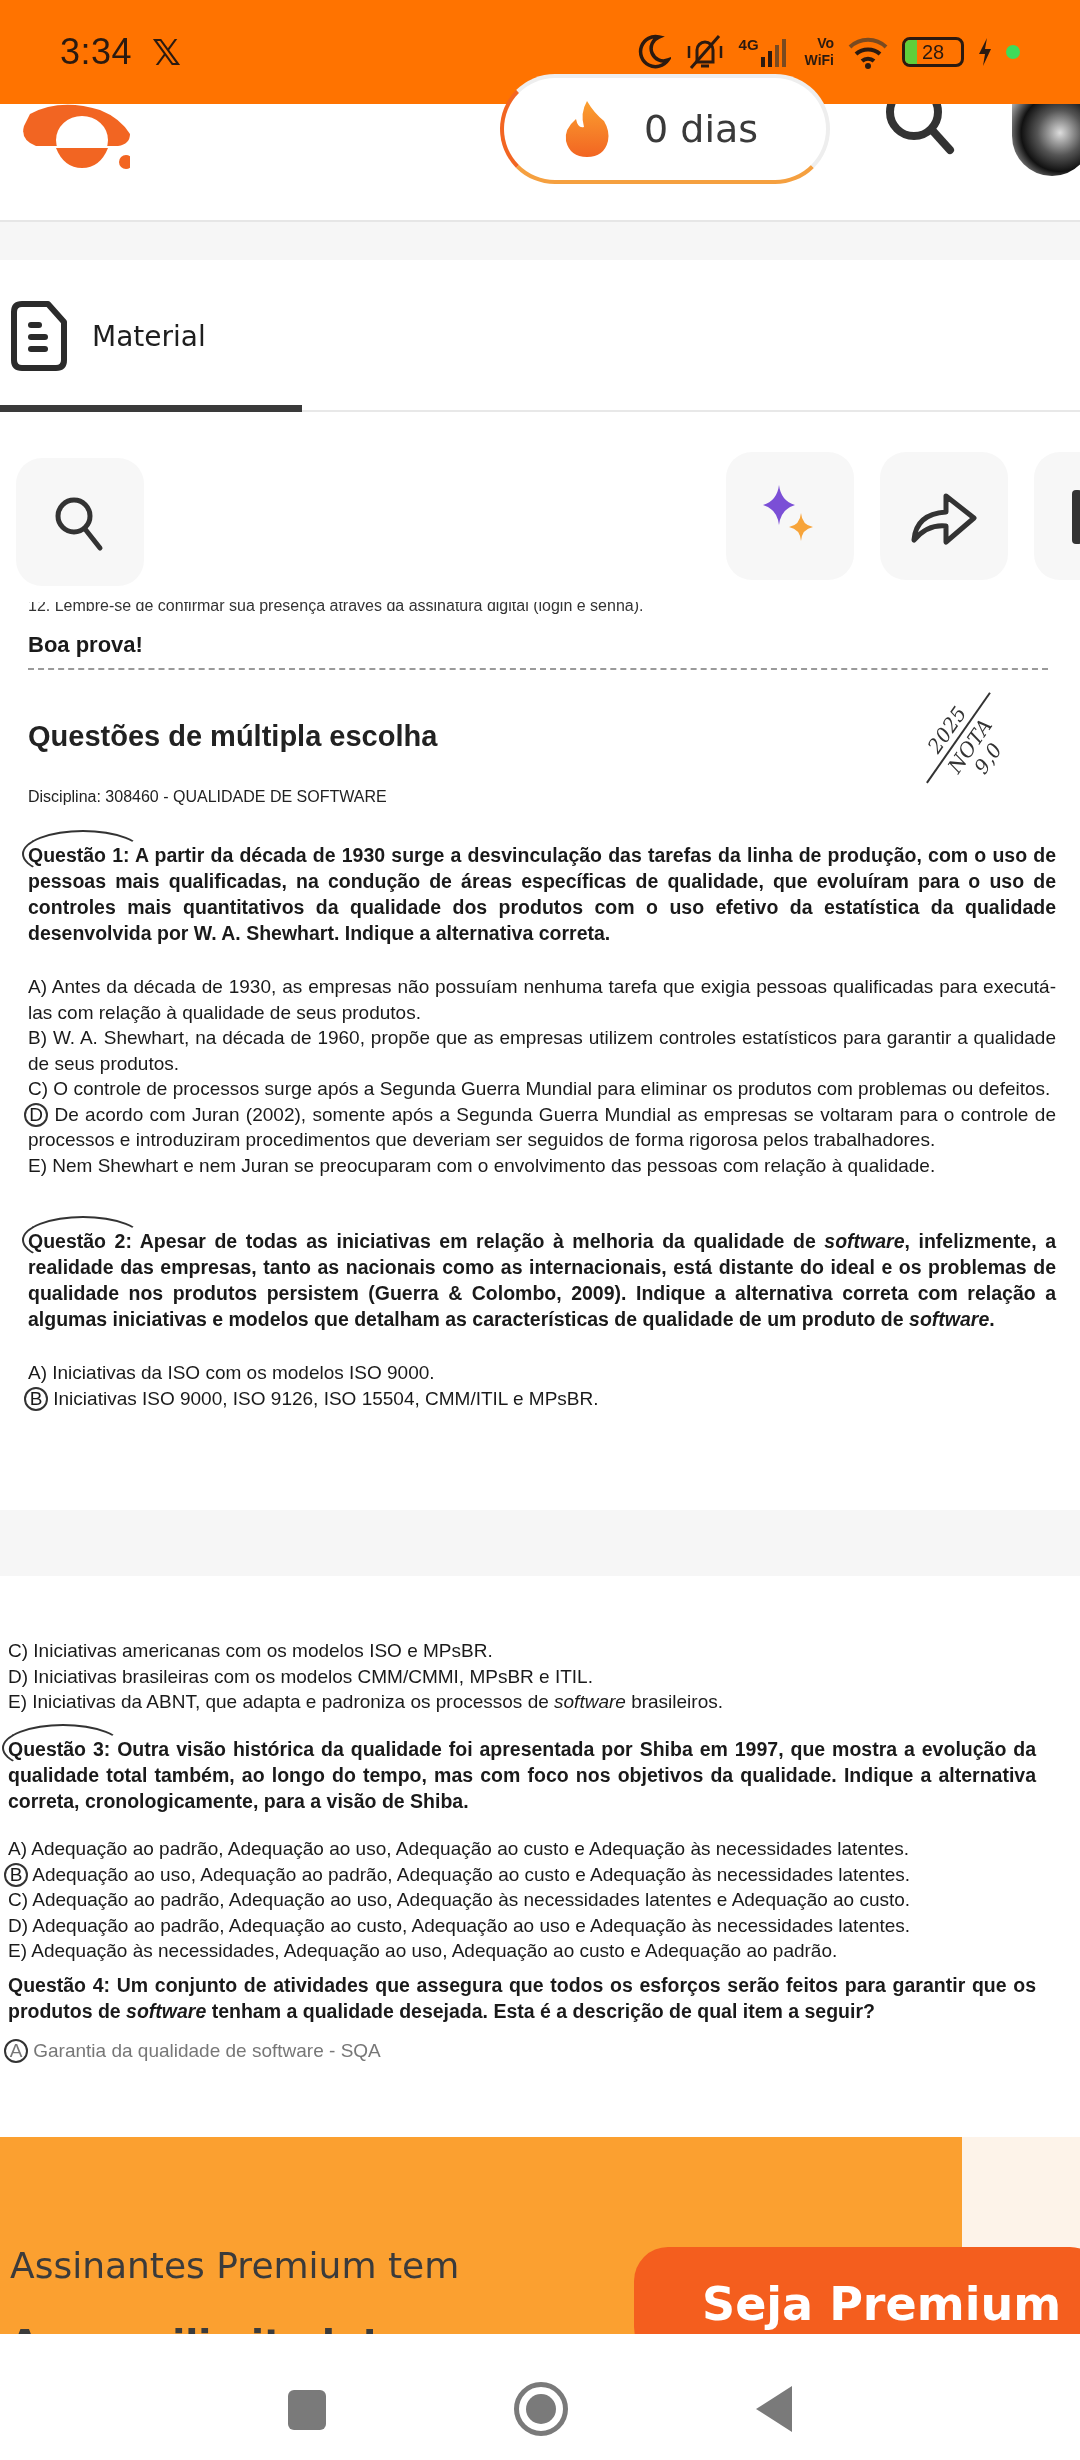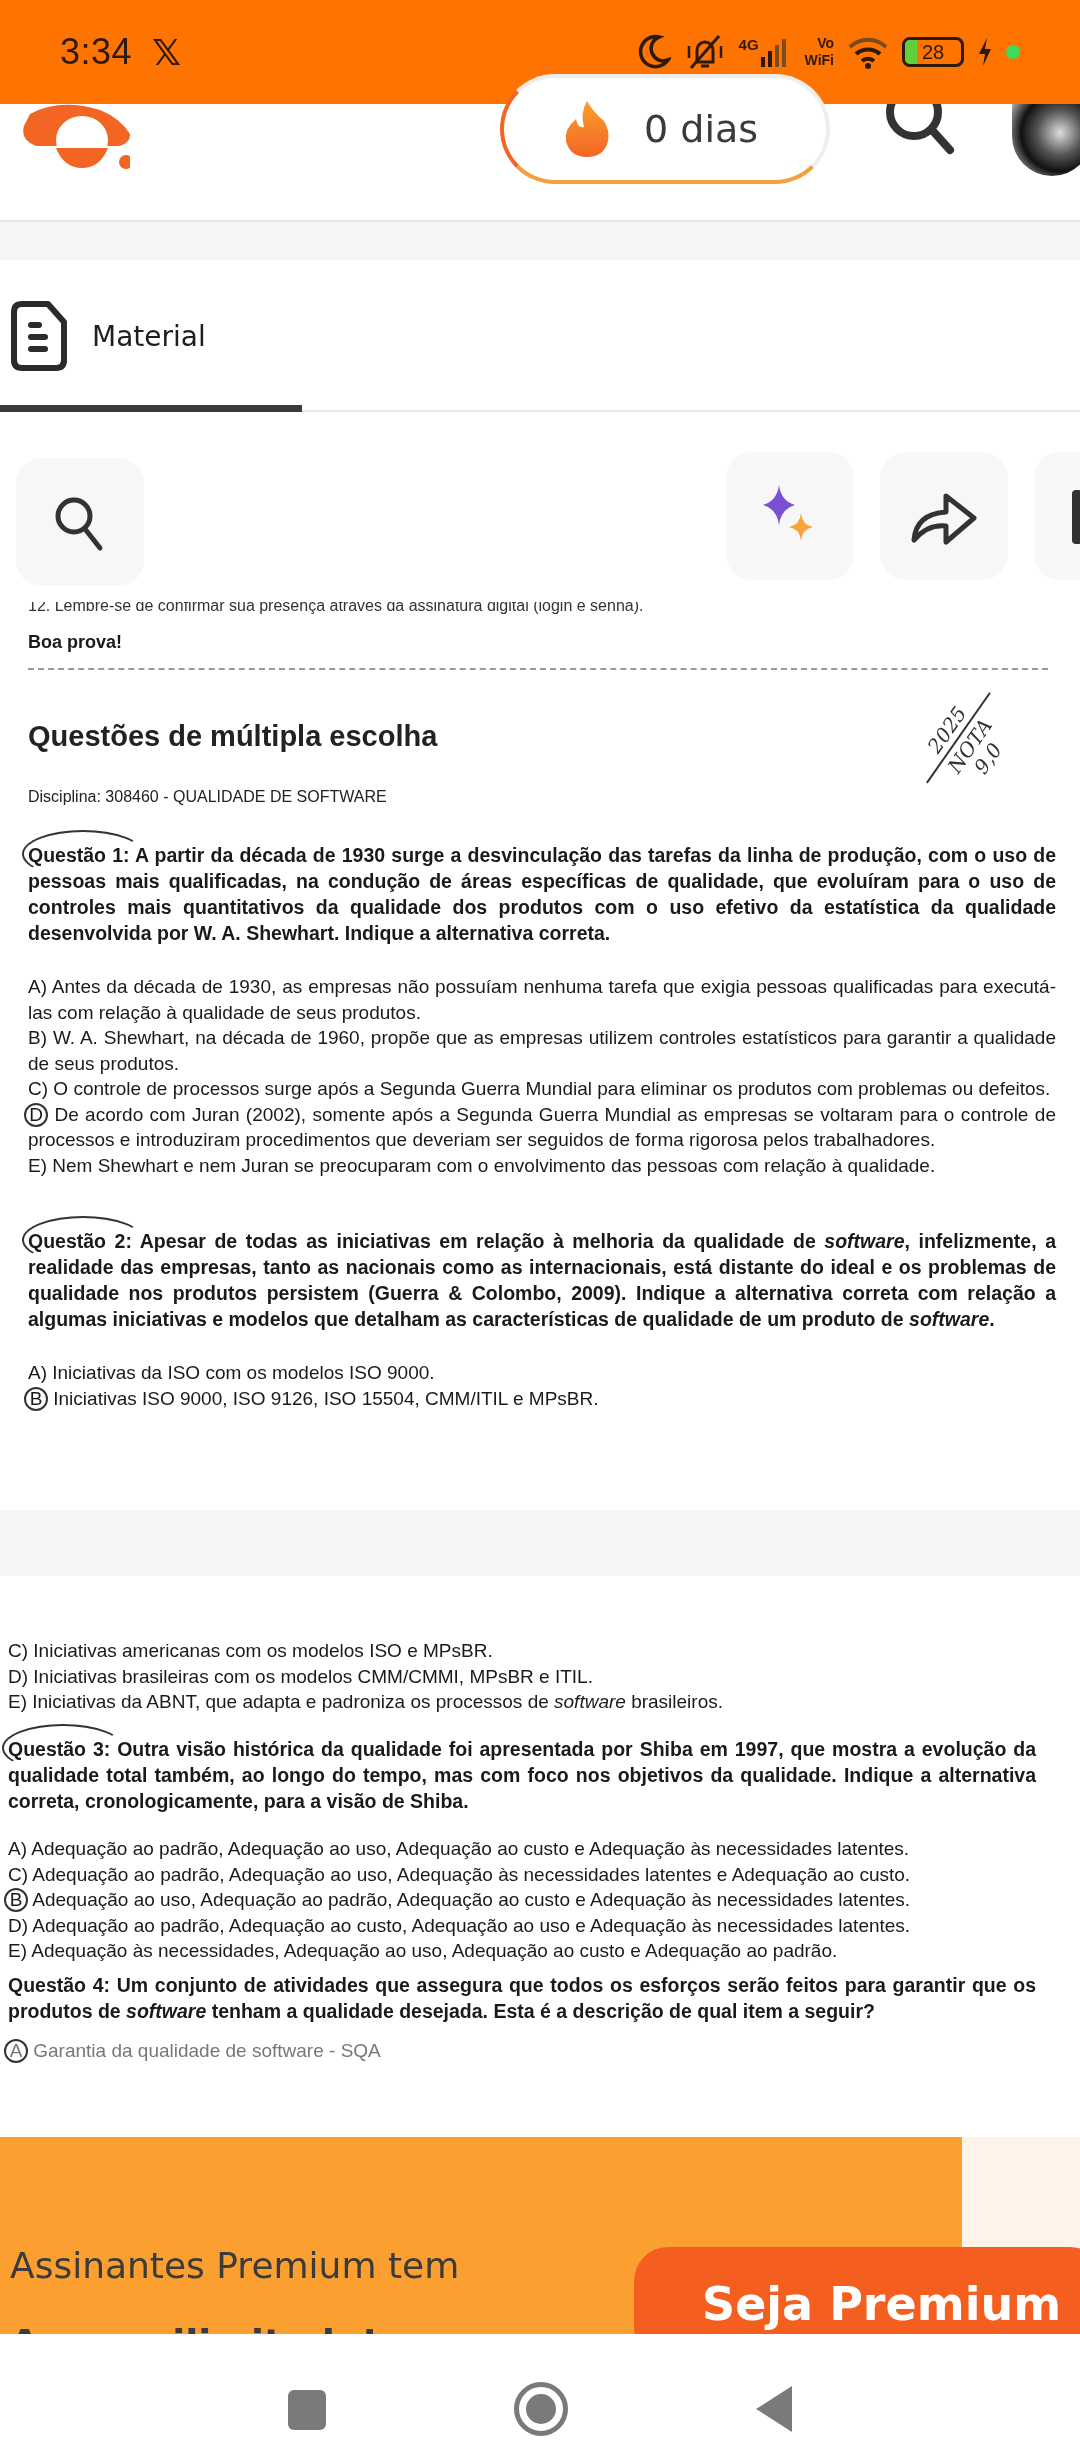--- a/index.html
+++ b/index.html
@@ -42,21 +42,21 @@
   .tool-btn { position: absolute; top: 42px; width: 128px; height: 128px; background: #f7f7f7; border-radius: 26px; display: flex; align-items: center; justify-content: center; }
   .tool-search { left: 16px; top: 46px; }
   .tool-ai { left: 726px; top: 40px; }
   .tool-share { left: 880px; top: 40px; }
   .tool-more { left: 1034px; top: 40px; width: 100px; }
 
   
   .doc { position: absolute; left: 0; top: 602px; width: 1080px; background: #fff; color: #1a1a1a; font-family: "Liberation Sans", sans-serif; }
   .doc-page1 { position: absolute; left: 0; top: 0; width: 1080px; height: 908px; }
   .cut-line { position: absolute; left: 28px; top: 0; font-size: 16px; color: #333; height: 12px; overflow: hidden; line-height: 8px; white-space: nowrap; }
-  .boa-prova { position: absolute; left: 28px; top: 30px; font-size: 18px; font-weight: bold; }
+  .boa-prova { position: absolute; left: 28px; top: 30px; font-size: 22px; font-weight: bold; }
   .dashes { position: absolute; left: 28px; top: 66px; width: 1020px; border-top: 2px dashed #9a9a9a; }
   .section-title { position: absolute; left: 28px; top: 118px; font-size: 29px; font-weight: bold; color: #222; }
   .discipline { position: absolute; left: 28px; top: 186px; font-size: 16px; color: #222; }
   .handwritten { position: absolute; left: 928px; top: 98px; width: 110px; height: 110px; transform: rotate(-55deg); font-family: "DejaVu Serif", serif; font-style: italic; color: #333; font-size: 20px; line-height: 22px; text-align: center; }
   .handwritten .line { border-top: 2px solid #333; margin: 2px 0; }
 
   .question { position: absolute; left: 28px; width: 1028px; font-size: 19.5px; font-weight: bold; line-height: 26px; text-align: justify; }
   .question .qlabel { position: relative; }
   .question .qlabel::before { content: ""; position: absolute; left: -6px; top: -14px; width: 118px; height: 44px; border: 2px solid #333; border-radius: 50%; border-right-color: transparent; border-bottom-color: transparent; }
   .q4 .qlabel::before { display: none; }
@@ -243,22 +243,22 @@
       <div class="opt"><span class="letter">C)</span><span> Iniciativas americanas com os modelos ISO e MPsBR.</span></div>
       <div class="opt"><span class="letter">D)</span><span> Iniciativas brasileiras com os modelos CMM/CMMI, MPsBR e ITIL.</span></div>
       <div class="opt"><span class="letter">E)</span><span> Iniciativas da ABNT, que adapta e padroniza os processos de </span><span class="italic">software</span><span> brasileiros.</span></div>
     </div>
 
     <div class="question q3">
       <span class="qlabel">Questão 3:</span><span> Outra visão histórica da qualidade foi apresentada por Shiba em 1997, que mostra a evolução da qualidade total também, ao longo do tempo, mas com foco nos objetivos da qualidade. Indique a alternativa correta, cronologicamente, para a visão de Shiba.</span>
     </div>
     <div class="options q3-opts" style="text-align:left;">
       <div class="opt"><span class="letter">A)</span><span> Adequação ao padrão, Adequação ao uso, Adequação ao custo e Adequação às necessidades latentes.</span></div>
+      <div class="opt"><span class="letter circled">B</span><span> Adequação ao uso, Adequação ao padrão, Adequação ao custo e Adequação às necessidades latentes.</span></div>
       <div class="opt"><span class="letter">C)</span><span> Adequação ao padrão, Adequação ao uso, Adequação às necessidades latentes e Adequação ao custo.</span></div>
-      <div class="opt"><span class="letter circled">B</span><span> Adequação ao uso, Adequação ao padrão, Adequação ao custo e Adequação às necessidades latentes.</span></div>
       <div class="opt"><span class="letter">D)</span><span> Adequação ao padrão, Adequação ao custo, Adequação ao uso e Adequação às necessidades latentes.</span></div>
       <div class="opt"><span class="letter">E)</span><span> Adequação às necessidades, Adequação ao uso, Adequação ao custo e Adequação ao padrão.</span></div>
     </div>
 
     <div class="question q4">
       <span class="qlabel">Questão 4:</span><span>  Um conjunto de atividades que assegura que todos os esforços serão feitos para garantir que os produtos de </span><span class="italic">software</span><span> tenham a qualidade desejada. Esta é a descrição de qual item a seguir?</span>
     </div>
     <div class="options q4-opts" style="color:#777;">
       <div class="opt"><span class="letter circled">A</span><span> Garantia da qualidade de software - SQA</span></div>
     </div>

